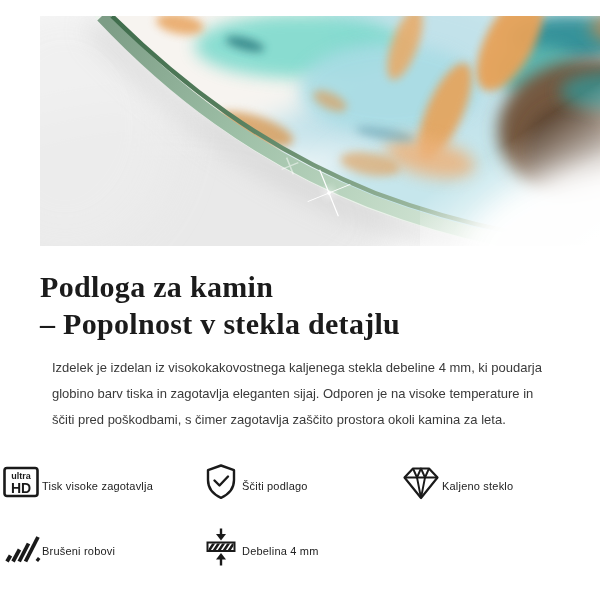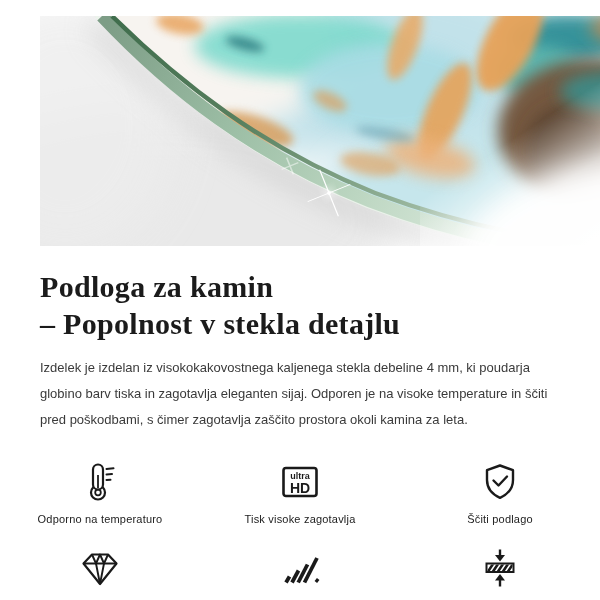--- a/index.html
+++ b/index.html
@@ -9,27 +9,27 @@
   }
   .hero{width:600px;height:230px;overflow:hidden;position:relative;}
   .hero svg{display:block;}
   .content{padding:6px 40px 0;}
   h1.title{
     font-family:"Liberation Serif",serif;font-weight:700;
     font-size:30px;line-height:1.24;letter-spacing:.3px;
     margin:0 0 13px;color:#1b1b1b;
   }
   p.desc{
-    font-size:13px;line-height:2;color:#3a3a3a;margin:0;max-width:528px;
+    font-size:13px;line-height:2;color:#3a3a3a;margin:12px;max-width:528px;
   }
   .features{
     display:grid;grid-template-columns:repeat(3,1fr);
     row-gap:20px;margin-top:26px;width:600px;
   }
-  .feature{display:flex;flex-direction:column;align-items:center;text-align:center;}
+  .feature{display:flex;flex-direction:row;align-items:center;text-align:center;}
   .feature .iconbox{height:45px;display:flex;align-items:center;justify-content:center;}
   .feature .label{margin-top:9px;font-size:11px;color:#222;letter-spacing:.2px;}
   .icon-stroke{stroke:#1a1a1a;fill:none;}
 </style>
 </head>
 <body>
 
 <figure class="hero">
   <svg width="600" height="230" viewBox="0 0 600 230" role="img">
     <defs>
@@ -126,34 +126,20 @@
   </svg>
 </figure>
 
 <main class="content">
   <h1 class="title"><span>Podloga za kamin</span><br><span>– Popolnost v stekla detajlu</span></h1>
   <p class="desc">Izdelek je izdelan iz visokokakovostnega kaljenega stekla debeline 4 mm, ki poudarja globino barv tiska in zagotavlja eleganten sijaj. Odporen je na visoke temperature in ščiti pred poškodbami, s čimer zagotavlja zaščito prostora okoli kamina za leta.</p>
 </main>
 
 <section class="features">
 
-  <div class="feature">
-    <span class="iconbox">
-      <svg width="42" height="42" viewBox="0 0 42 42">
-        <circle cx="19" cy="31.5" r="7" class="icon-stroke" stroke-width="2.2"></circle>
-        <rect x="14" y="3.5" width="10" height="25" rx="5" fill="#ffffff" stroke="#1a1a1a" stroke-width="2.2"></rect>
-        <line x1="19" y1="14" x2="19" y2="27" stroke="#1a1a1a" stroke-width="1.8"></line>
-        <circle cx="19" cy="31.5" r="2.8" class="icon-stroke" stroke-width="1.8"></circle>
-        <line x1="27.5" y1="8" x2="34.5" y2="7.3" stroke="#1a1a1a" stroke-width="2" stroke-linecap="round"></line>
-        <line x1="27.5" y1="13.5" x2="33" y2="13" stroke="#1a1a1a" stroke-width="2" stroke-linecap="round"></line>
-        <line x1="27.5" y1="19" x2="31.5" y2="18.7" stroke="#1a1a1a" stroke-width="2" stroke-linecap="round"></line>
-      </svg>
-    </span>
-    <span class="label">Odporno na temperaturo</span>
-  </div>
 
   <div class="feature">
     <span class="iconbox">
       <svg width="42" height="42" viewBox="0 0 42 42">
         <rect x="4.5" y="7" width="33" height="28" rx="2.5" class="icon-stroke" stroke-width="2.6"></rect>
         <text x="21" y="18" text-anchor="middle" font-size="9" font-weight="700" fill="#1a1a1a">ultra</text>
         <text x="21" y="31.5" text-anchor="middle" font-size="14" font-weight="700" fill="#1a1a1a">HD</text>
       </svg>
     </span>
     <span class="label">Tisk visoke zagotavlja</span>

